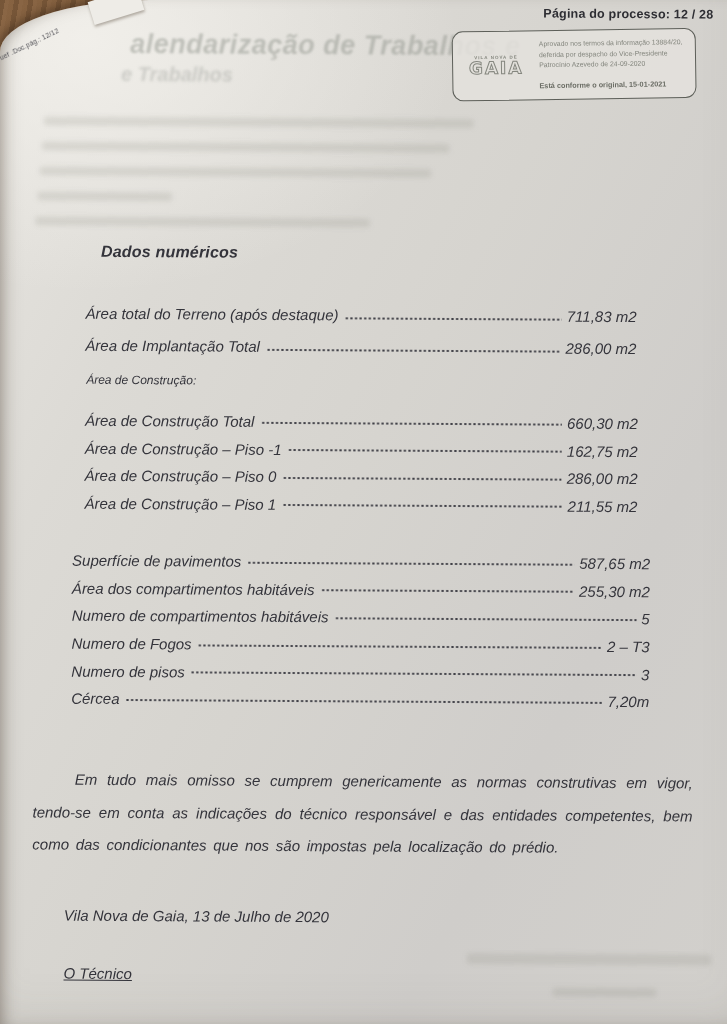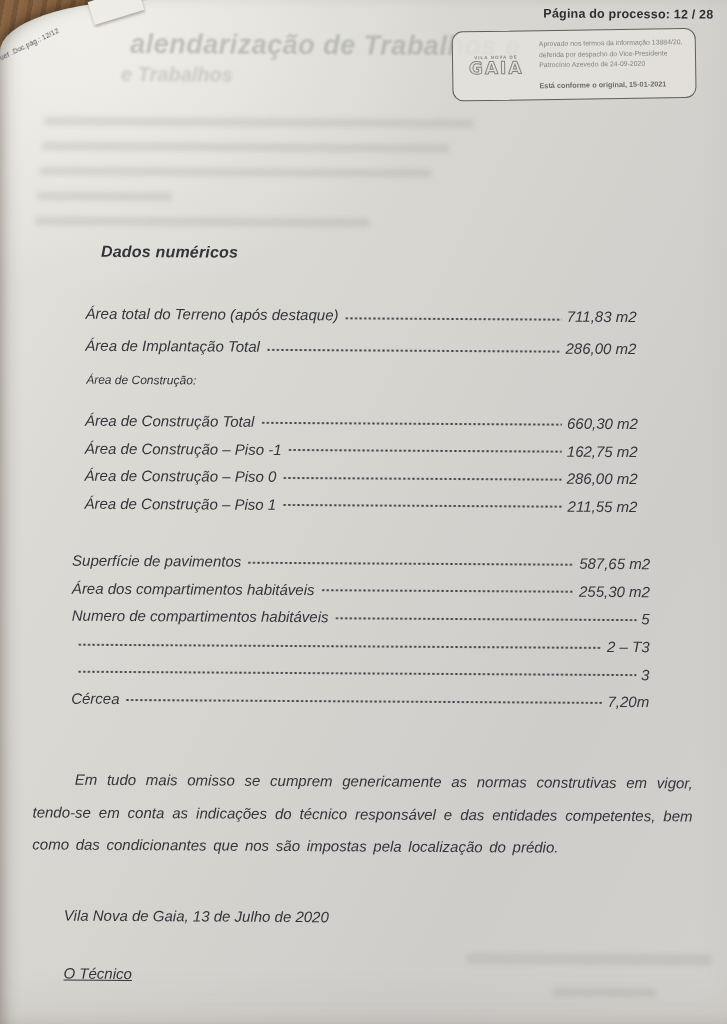--- a/index.html
+++ b/index.html
@@ -164,24 +164,26 @@
       <span class="lbl">Área dos compartimentos habitáveis</span>
       <span class="leader"></span>
       <span class="val">255,30 m2</span>
     </div>
     <div class="row">
       <span class="lbl">Numero de compartimentos habitáveis</span>
       <span class="leader"></span>
       <span class="val">5</span>
     </div>
     <div class="row">
+      <span class="lbl">Numero de Fogos</span>
       <span class="leader"></span>
       <span class="val">2 – T3</span>
     </div>
     <div class="row">
+      <span class="lbl">Numero de pisos</span>
       <span class="leader"></span>
       <span class="val">3</span>
     </div>
     <div class="row">
       <span class="lbl">Cércea</span>
       <span class="leader"></span>
       <span class="val">7,20m</span>
     </div>
   </div>
 

